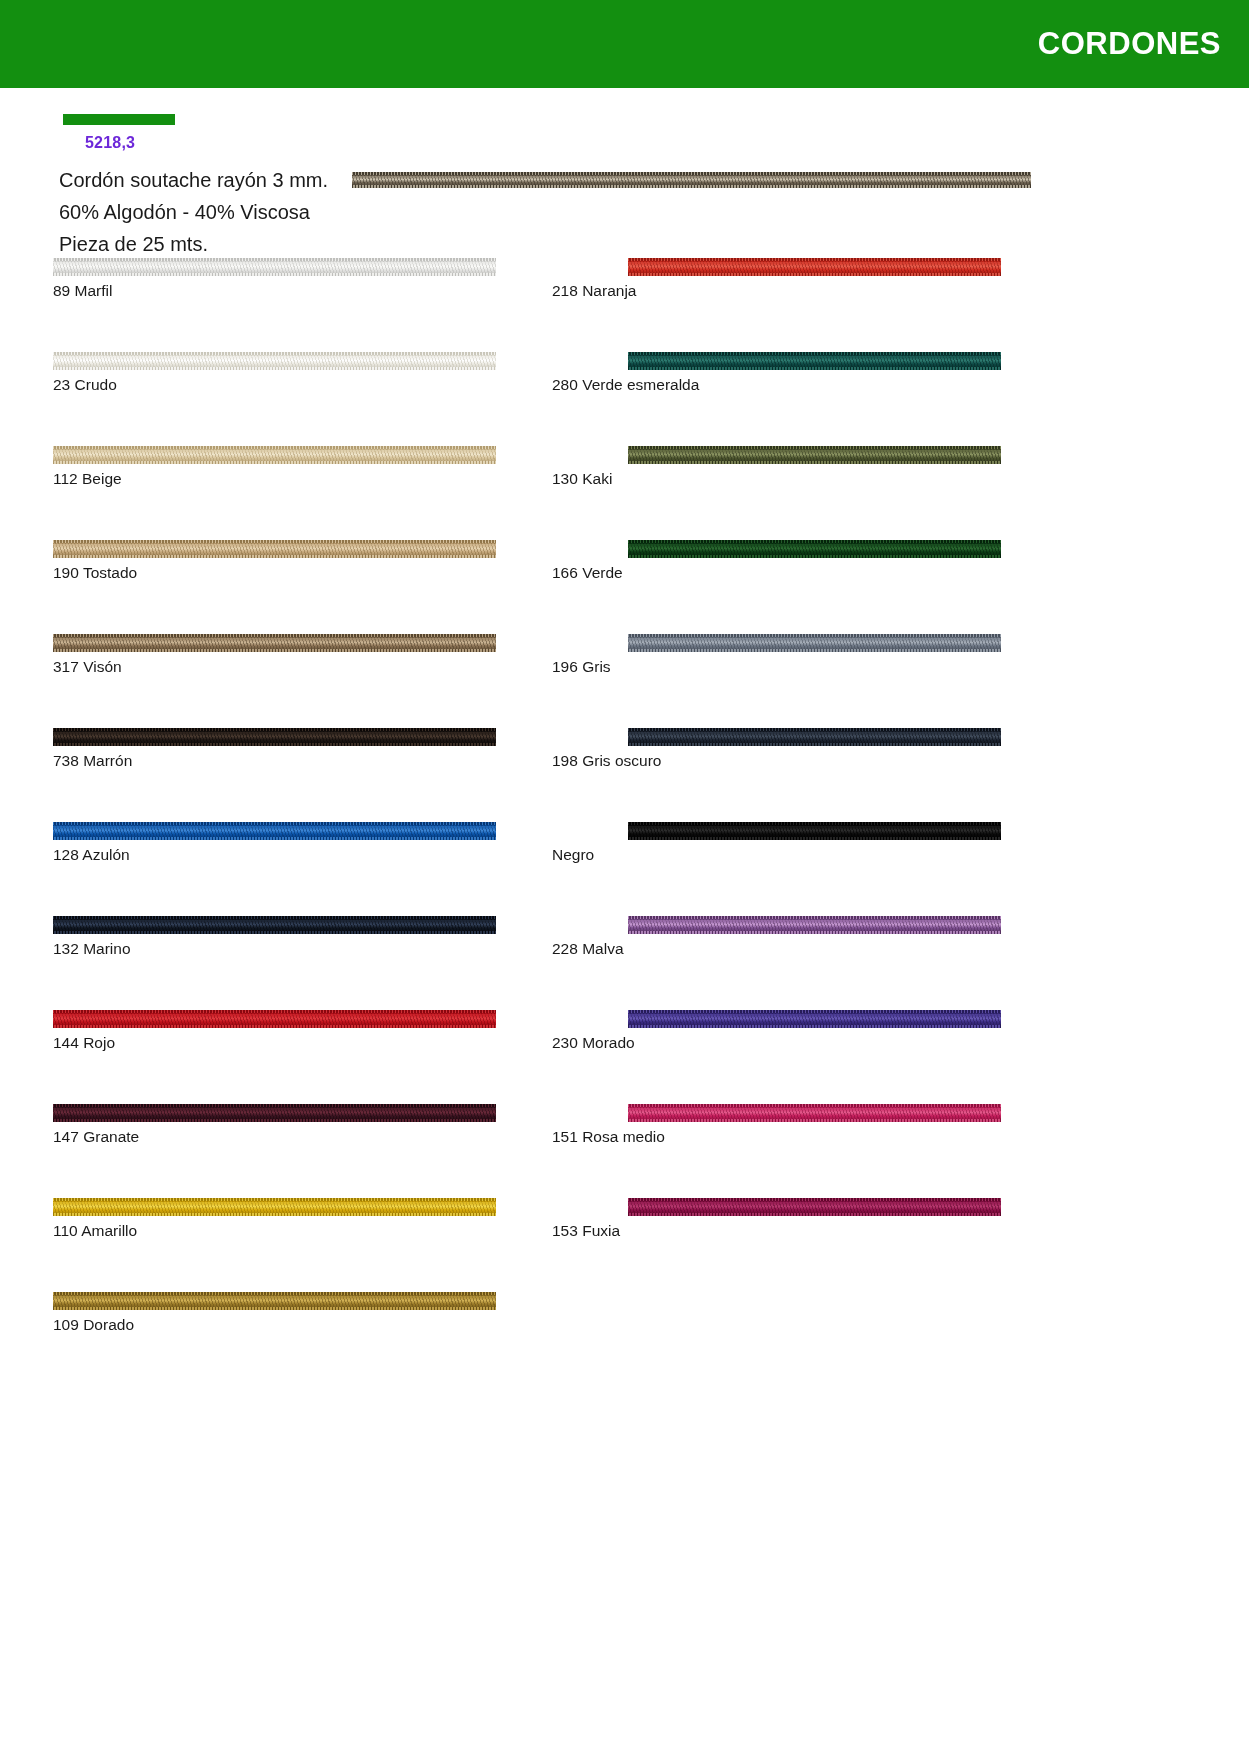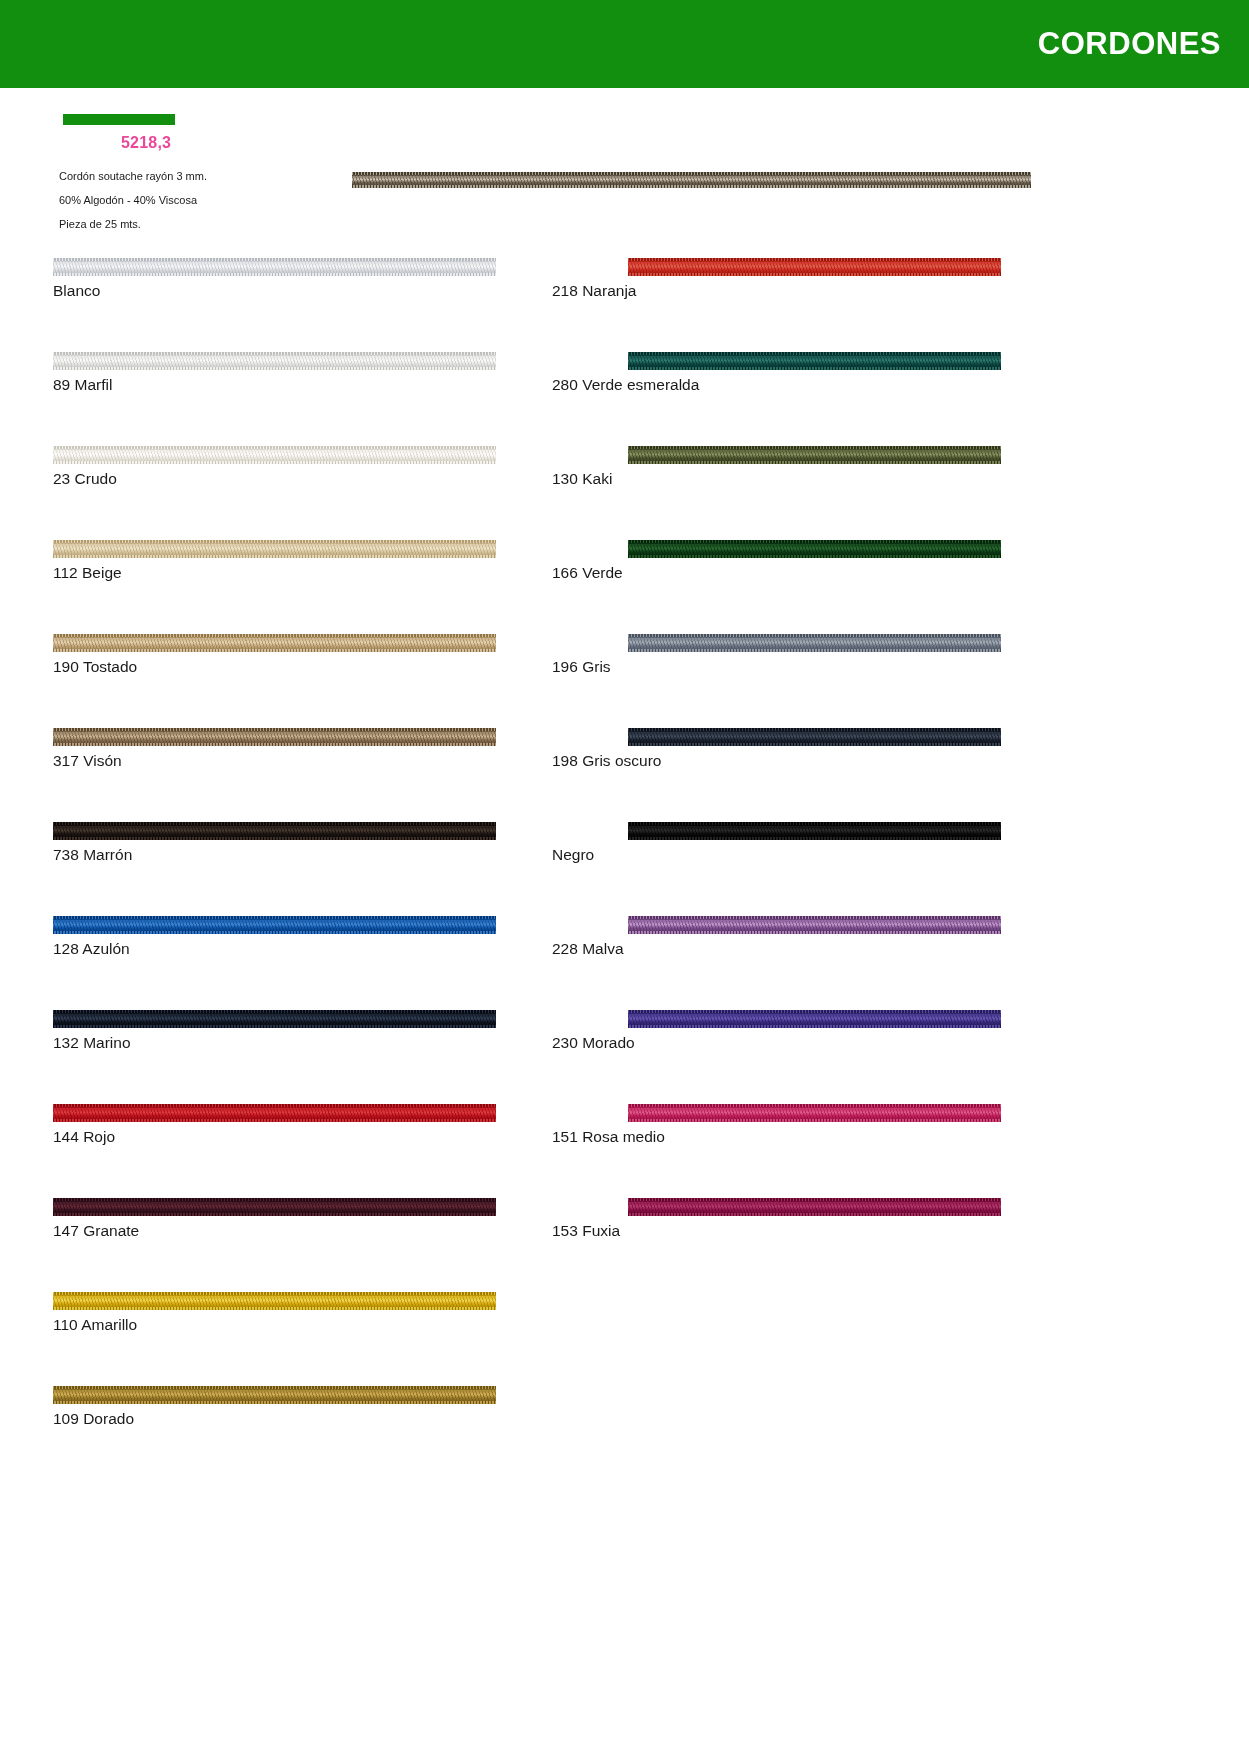--- a/index.html
+++ b/index.html
@@ -46,29 +46,28 @@
     position: absolute;
     left: 63px; top: 26px;
     width: 112px; height: 11px;
     background: #138f10;
   }
   #ref-code {
     position: absolute;
     left: 85px; top: 46px;
     font-size: 16px;
     font-weight: bold;
-    color: #ec4899;
+    color: #6d28d9;
     letter-spacing: 0.2px;
-    margin-left: 36px;
   }
   #product-desc {
     position: absolute;
     left: 59px; top: 76px;
-    font-size: 11px;
-    line-height: 24px;
+    font-size: 20px;
+    line-height: 32px;
     color: #1a1a1a;
     white-space: pre-line;
   }
   #hero-swatch-wrap {
     position: absolute;
     left: 352px; top: 84px;
     width: 679px; height: 16px;
   }
 
   
@@ -164,32 +163,20 @@
       <div class="edge-bot" style="background: repeating-linear-gradient(90deg, rgb(63, 56, 44) 0px, rgb(63, 56, 44) 1px, rgb(207, 198, 178) 1px, rgb(207, 198, 178) 3px);"></div>
     </div>
   </div>
 </div>
 
 <div id="color-grid">
   <div id="column-left" class="color-column">
       <div class="color-item">
         <div class="swatch-holder">
           <div class="cord">
-            <div class="core" style="background: linear-gradient(rgb(179, 183, 189) 0%, rgb(220, 222, 225) 28%, rgb(248, 249, 250) 46%, rgb(220, 222, 225) 66%, rgb(179, 183, 189) 100%);"></div>
-            <div class="braid" style="background: repeating-linear-gradient(72deg, rgb(179, 183, 189) 0px, rgb(179, 183, 189) 1px, transparent 1px, transparent 3px);"></div>
-            <div class="sheen" style="background: linear-gradient(rgb(248, 249, 250), transparent);"></div>
-            <div class="edge-top" style="background: repeating-linear-gradient(90deg, rgb(248, 249, 250) 0px, rgb(248, 249, 250) 1px, rgb(179, 183, 189) 1px, rgb(179, 183, 189) 3px);"></div>
-            <div class="edge-bot" style="background: repeating-linear-gradient(90deg, rgb(179, 183, 189) 0px, rgb(179, 183, 189) 1px, rgb(248, 249, 250) 1px, rgb(248, 249, 250) 3px);"></div>
-          </div>
-        </div>
-        <div class="color-label">Blanco</div>
-      </div>
-      <div class="color-item">
-        <div class="swatch-holder">
-          <div class="cord">
             <div class="core" style="background: linear-gradient(rgb(189, 189, 186) 0%, rgb(230, 230, 228) 28%, rgb(251, 251, 249) 46%, rgb(230, 230, 228) 66%, rgb(189, 189, 186) 100%);"></div>
             <div class="braid" style="background: repeating-linear-gradient(72deg, rgb(189, 189, 186) 0px, rgb(189, 189, 186) 1px, transparent 1px, transparent 3px);"></div>
             <div class="sheen" style="background: linear-gradient(rgb(251, 251, 249), transparent);"></div>
             <div class="edge-top" style="background: repeating-linear-gradient(90deg, rgb(251, 251, 249) 0px, rgb(251, 251, 249) 1px, rgb(189, 189, 186) 1px, rgb(189, 189, 186) 3px);"></div>
             <div class="edge-bot" style="background: repeating-linear-gradient(90deg, rgb(189, 189, 186) 0px, rgb(189, 189, 186) 1px, rgb(251, 251, 249) 1px, rgb(251, 251, 249) 3px);"></div>
           </div>
         </div>
         <div class="color-label">89 Marfil</div>
       </div>
       <div class="color-item">

